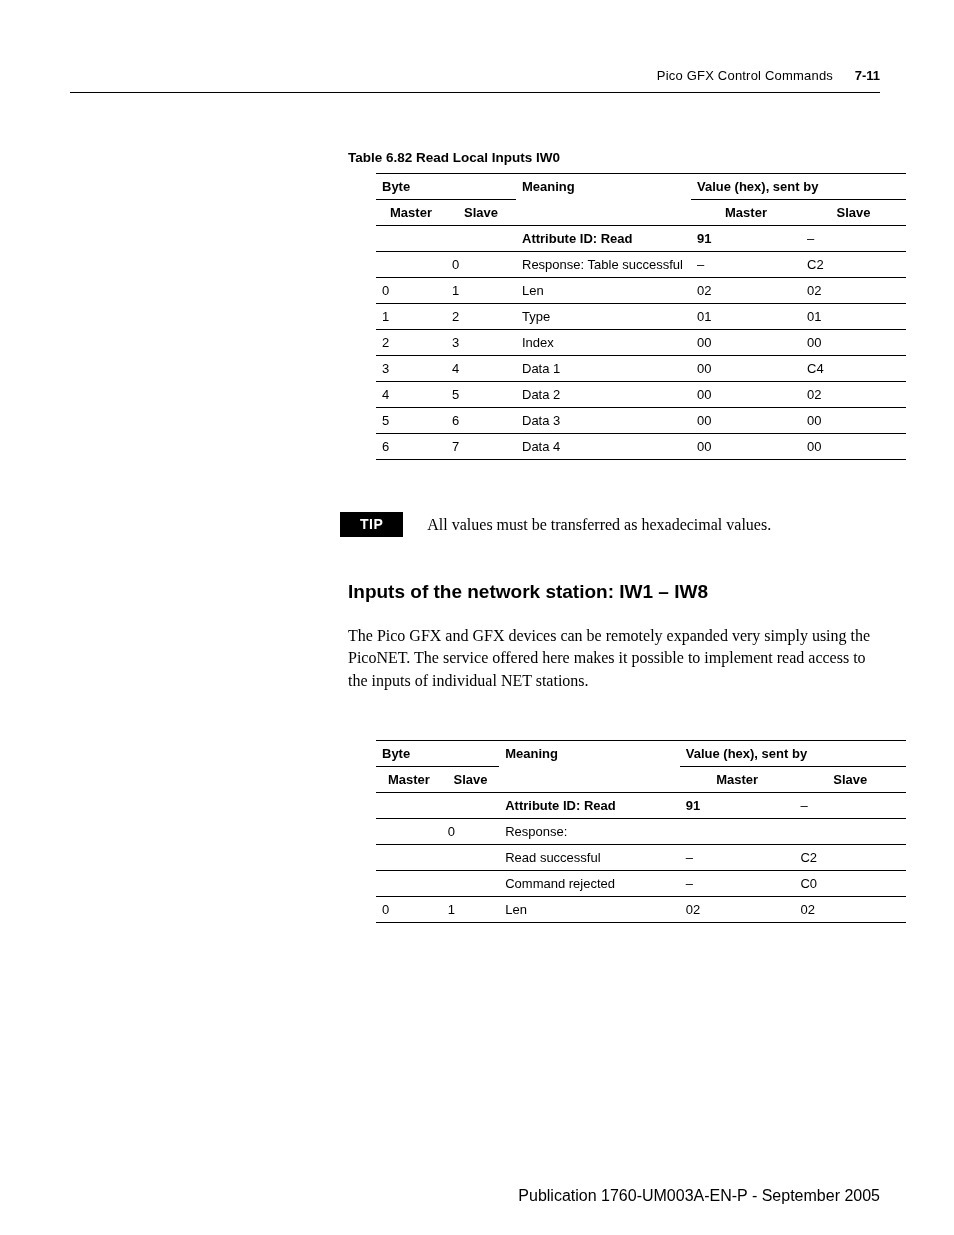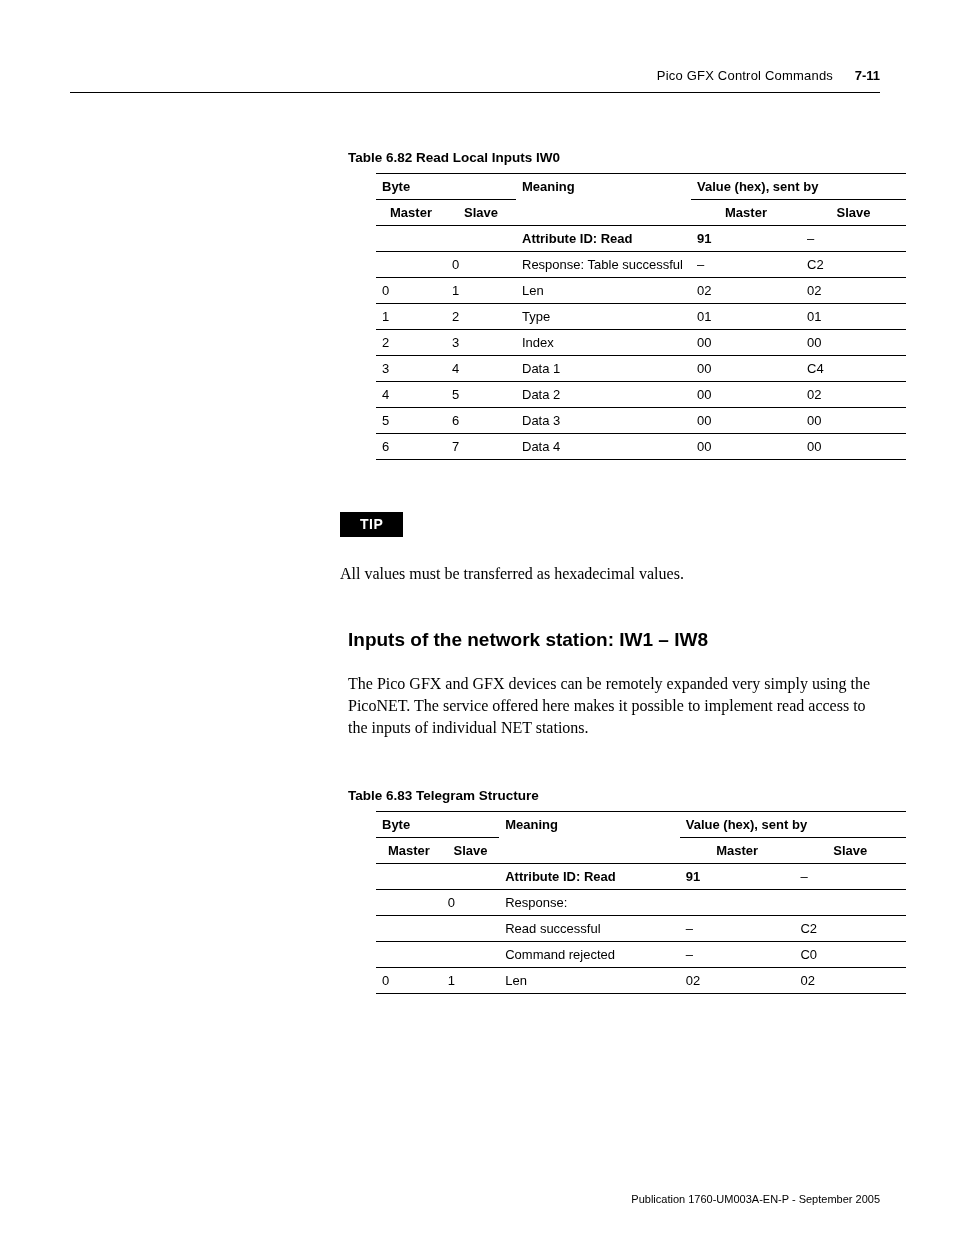--- a/index.html
+++ b/index.html
@@ -74,21 +74,20 @@
   .col-slave2  { width: 54px; }
   .col-meaning2{ width: 170px; }
   .col-vmaster2{ width: 108px; }
   .col-vslave2 { width: 105px; }
 
   .tip-block {
     margin: 52px 0 26px -8px;
     display: flex;
     align-items: flex-start;
     gap: 24px;
-    flex-direction: column;
   }
   .tip-badge {
     font-family: "Helvetica Neue", Helvetica, Arial, sans-serif;
     font-weight: bold;
     font-size: 14px;
     background: #000;
     color: #fff;
     padding: 4px 20px 5px 20px;
     display: inline-block;
     letter-spacing: 0.5px;
@@ -109,21 +108,21 @@
     font-family: "Helvetica Neue", Helvetica, Arial, sans-serif;
     font-weight: bold;
     font-size: 19px;
     margin: 44px 0 22px 0;
   }
   .footer {
     position: absolute;
     bottom: 30px;
     right: 74px;
     font-family: "Helvetica Neue", Helvetica, Arial, sans-serif;
-    font-size: 11px;
+    font-size: 16px;
   }
   .spacer-top { height: 88px; }
 </style>
 </head>
 <body>
 
 <div class="header-text">
   <span class="title">Pico GFX Control Commands</span>
   <span class="page-num">7-11</span>
 </div>
@@ -224,21 +223,20 @@
   <div class="tip-block">
     <span class="tip-badge">TIP</span>
     <span class="tip-text">All values must be transferred as hexadecimal values.</span>
   </div>
 
 
   <h2 class="section">Inputs of the network station: IW1 – IW8</h2>
 
   <p class="body-para" style="margin-bottom:48px">The Pico GFX and GFX devices can be remotely expanded very simply using the PicoNET. The service offered here makes it possible to implement read access to the inputs of individual NET stations.</p>
 
-  <p class="table-caption">Table 6.83 Telegram Structure</p>
 
   <table class="doc">
     <colgroup>
       <col class="col-master2">
         <col class="col-slave2">
         <col class="col-meaning2">
         <col class="col-vmaster2">
         <col class="col-vslave2">
     </colgroup>
     <tbody>

